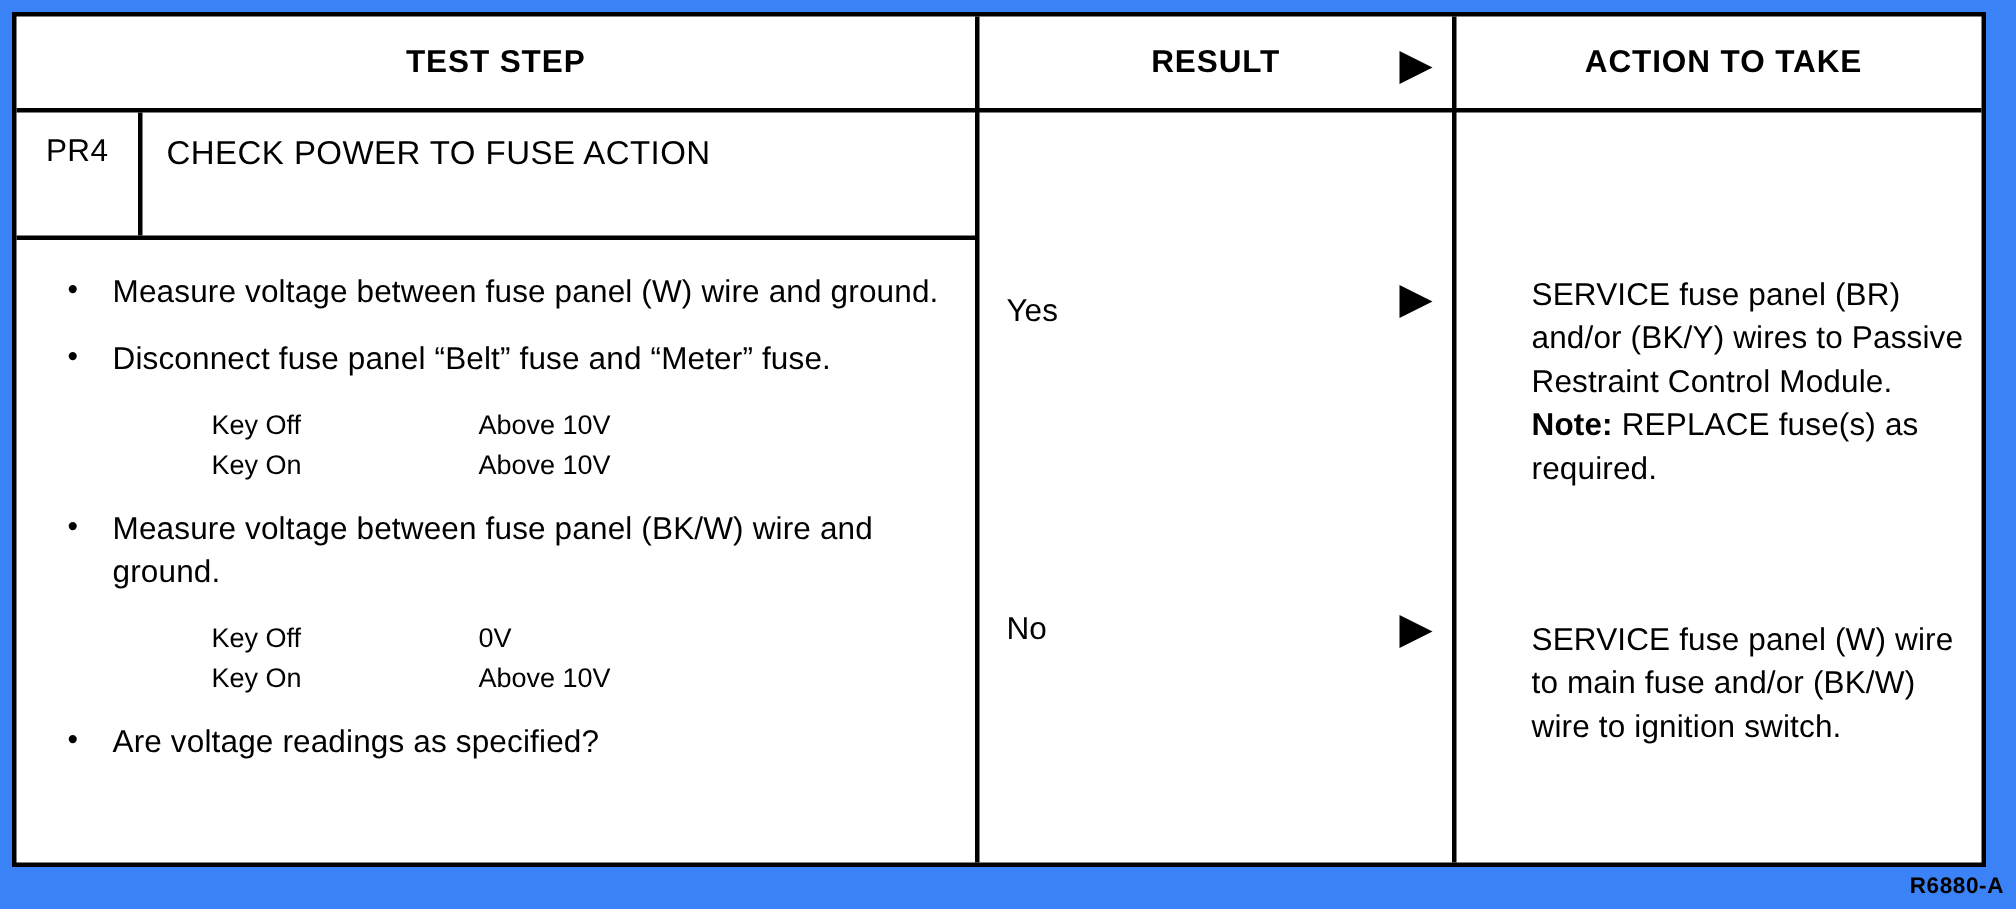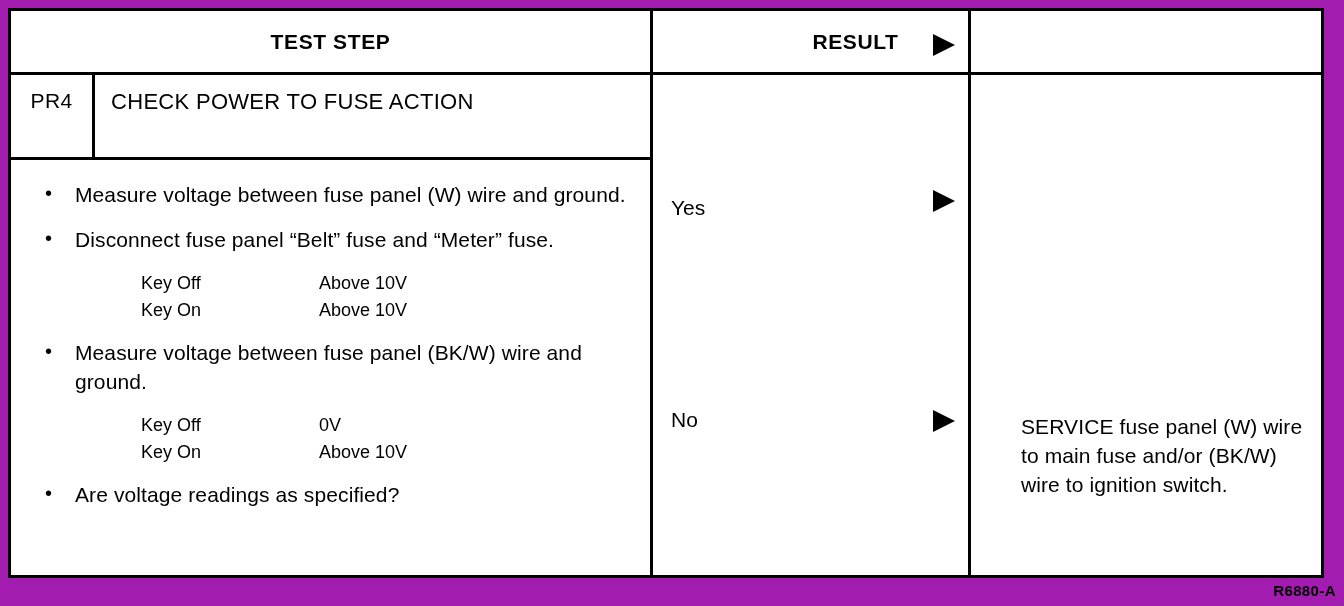--- a/index.html
+++ b/index.html
@@ -10,21 +10,21 @@
     background: #ffffff;
     font-family: "Liberation Sans", sans-serif;
     color: #000000;
     overflow: hidden;
   }
 
   .page {
     position: relative;
     width: 1344px;
     height: 606px;
-    background: #a21caf;
+    background: #3b82f6;
   }
 
   
   .table {
     position: absolute;
     left: 8px;
     top: 8px;
     width: 1316px;
     height: 570px;
     border: 3px solid #000000;
@@ -55,21 +55,21 @@
     top: 0;
     height: 61px;
     display: flex;
     align-items: center;
     justify-content: center;
     font-weight: bold;
     font-size: 21px;
     letter-spacing: 0.6px;
   }
   .hdr-teststep { left: 0;     width: 639px; }
-  .hdr-result   { left: 642px; width: 315px; margin-left: 45px; }
+  .hdr-result   { left: 642px; width: 315px; }
   .hdr-action   { left: 960px; width: 356px; }
 
   
   .hdr-tri {
     position: absolute;
     left: 922px;
     top: 23px;
     width: 0; height: 0;
     border-top: 11px solid transparent;
     border-bottom: 11px solid transparent;
@@ -208,20 +208,21 @@
 
   <div class="table">
 
     <div class="vdiv vdiv-result"></div>
     <div class="vdiv vdiv-action"></div>
 
     <div class="header-row">
       <div class="hdr-cell hdr-teststep">TEST STEP</div>
       <div class="hdr-cell hdr-result">RESULT</div>
       <div class="hdr-tri"></div>
+      <div class="hdr-cell hdr-action">ACTION TO TAKE</div>
     </div>
 
     <div class="title-band">
       <div class="pr4-box">PR4</div>
       <div class="title-text">CHECK POWER TO FUSE ACTION</div>
     </div>
 
     <div class="body-area">
 
       <div class="steps">
@@ -263,20 +264,24 @@
 
       <div class="results">
         <div class="result-entry result-yes">Yes</div>
         <div class="result-entry result-no">No</div>
       </div>
 
       <div class="row-tri tri-yes"></div>
       <div class="row-tri tri-no"></div>
 
       <div class="actions">
+        <div class="action-entry action-1">
+          <span>SERVICE fuse panel (BR) and/or (BK/Y) wires to Passive Restraint Control Module.</span>
+          <span class="note-label">Note:</span><span> REPLACE fuse(s) as required.</span>
+        </div>
         <div class="action-entry action-2">
           <span>SERVICE fuse panel (W) wire to main fuse and/or (BK/W) wire to ignition switch.</span>
         </div>
       </div>
 
     </div>
   </div>
 
   <div class="fig-ref">R6880-A</div>
 

